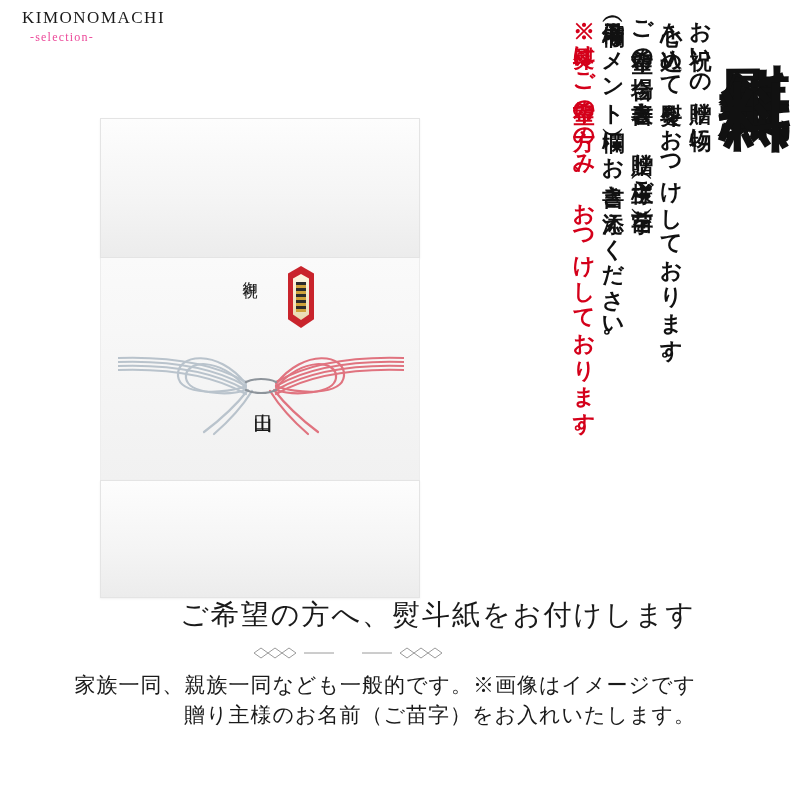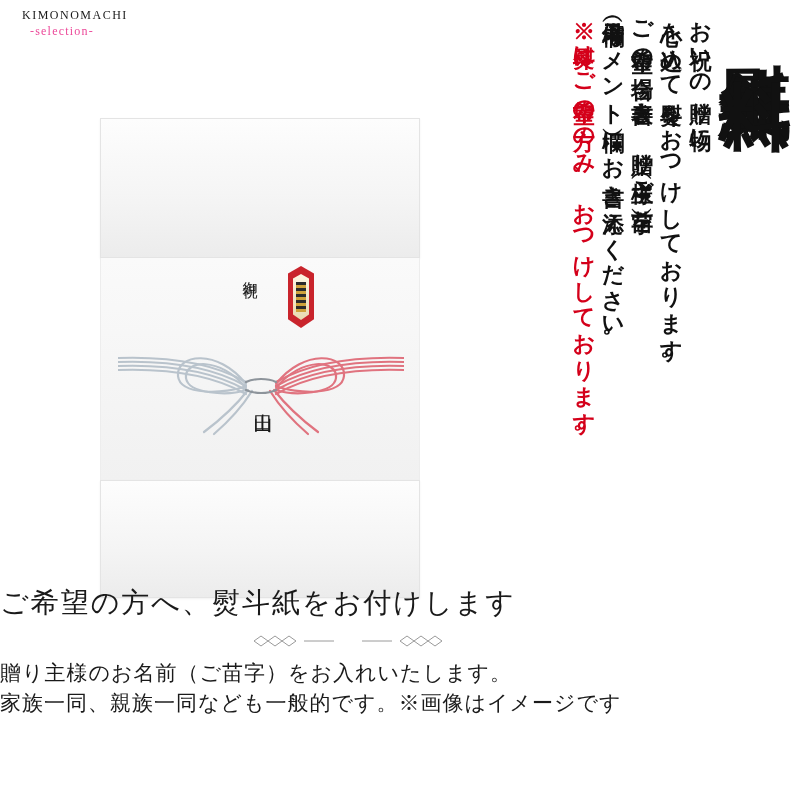--- a/index.html
+++ b/index.html
@@ -17,21 +17,21 @@
   }
 
   
   #brand {
     position: absolute;
     left: 22px; top: 8px;
     text-align: left;
   }
   #brand .brand-name {
     font-family: "Liberation Serif", serif;
-    font-size: 12px;
+    font-size: 17px;
     letter-spacing: 1.5px;
     color: #1a1a1a;
     line-height: 1.2;
   }
   #brand .brand-sub {
     font-family: "Liberation Serif", serif;
     font-size: 12px;
     letter-spacing: 1.2px;
     color: #ec4899;
     margin-top: 2px;
@@ -139,22 +139,22 @@
   }
   #label-omote { left: 140px; top: 152px; font-size: 15px; }
   #label-name  { left: 150px; top: 280px; font-size: 19px; }
 
   
   #mizuhiki { position: absolute; left: 18px; top: 210px; width: 286px; height: 110px; }
 
   
   #caption {
     position: absolute;
-    left: 0; top: 584px; width: 696px;
-    text-align: left;
+    left: 0; top: 596px; width: 696px;
+    text-align: right;
   }
   .cap-main {
     font-family: "Liberation Serif", serif;
     font-size: 28px;
     color: #1a1a1a;
     letter-spacing: 2px;
   }
   .divider {
     margin: 12px auto 10px auto;
     width: 200px; height: 14px;
@@ -247,17 +247,17 @@
           <path d="M20,7 L27,2 L34,7 L27,12 Z"></path>
           <path d="M34,7 L41,2 L48,7 L41,12 Z"></path>
           <path d="M56,7 L86,7"></path>
           <path d="M114,7 L144,7"></path>
           <path d="M152,7 L159,2 L166,7 L159,12 Z"></path>
           <path d="M166,7 L173,2 L180,7 L173,12 Z"></path>
           <path d="M180,7 L187,2 L194,7 L187,12 Z"></path>
         </g>
       </svg>
     </div>
+    <div class="cap-line">家族一同、親族一同なども一般的です。※画像はイメージです</div>
     <div class="cap-line">贈り主様のお名前（ご苗字）をお入れいたします。</div>
-    <div class="cap-line">家族一同、親族一同なども一般的です。※画像はイメージです</div>
   </div>
 
 </div>
 
 </body></html>

